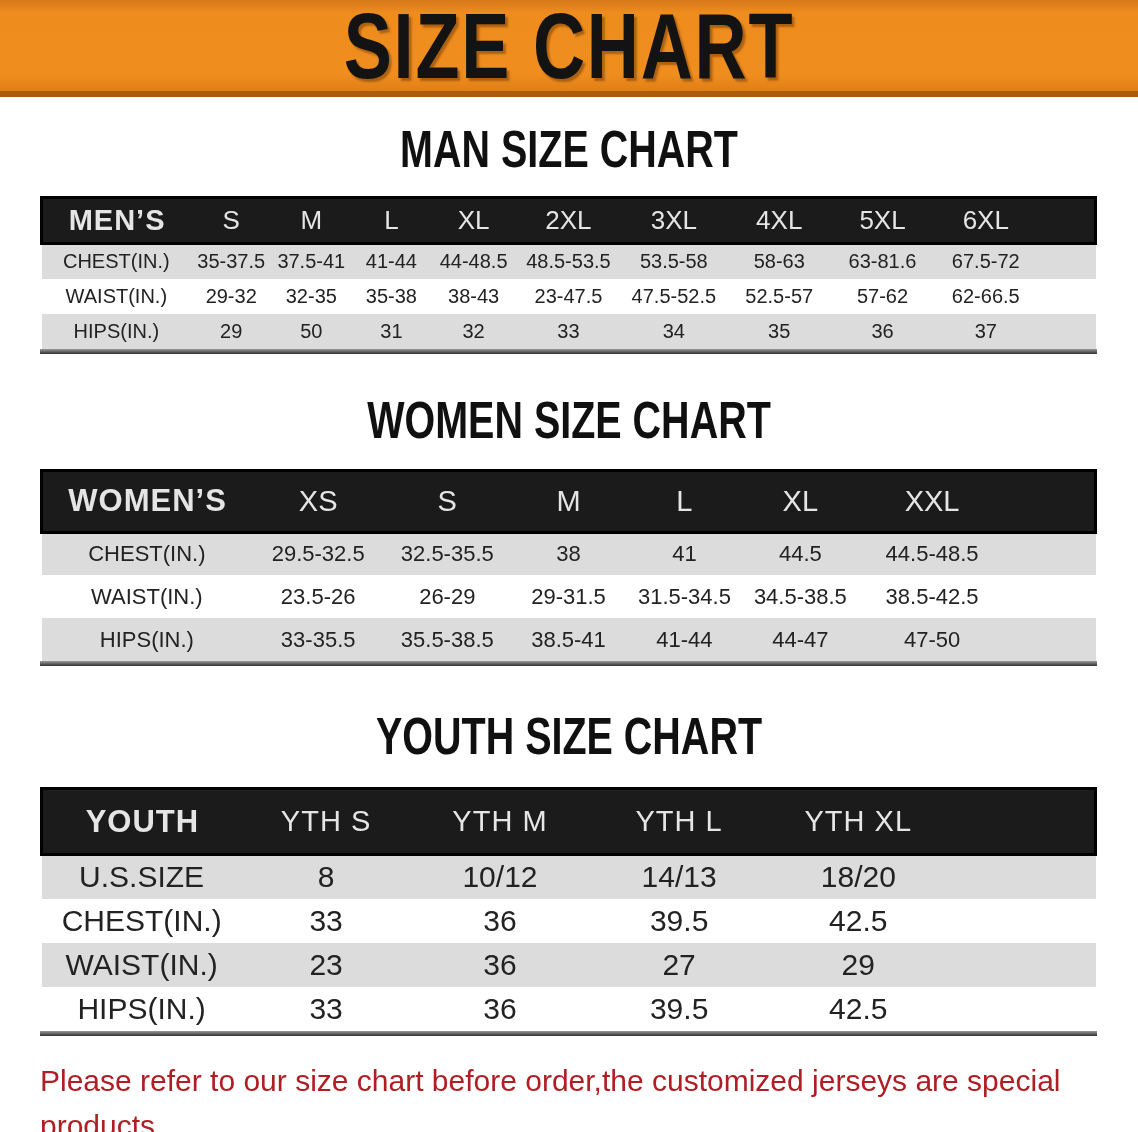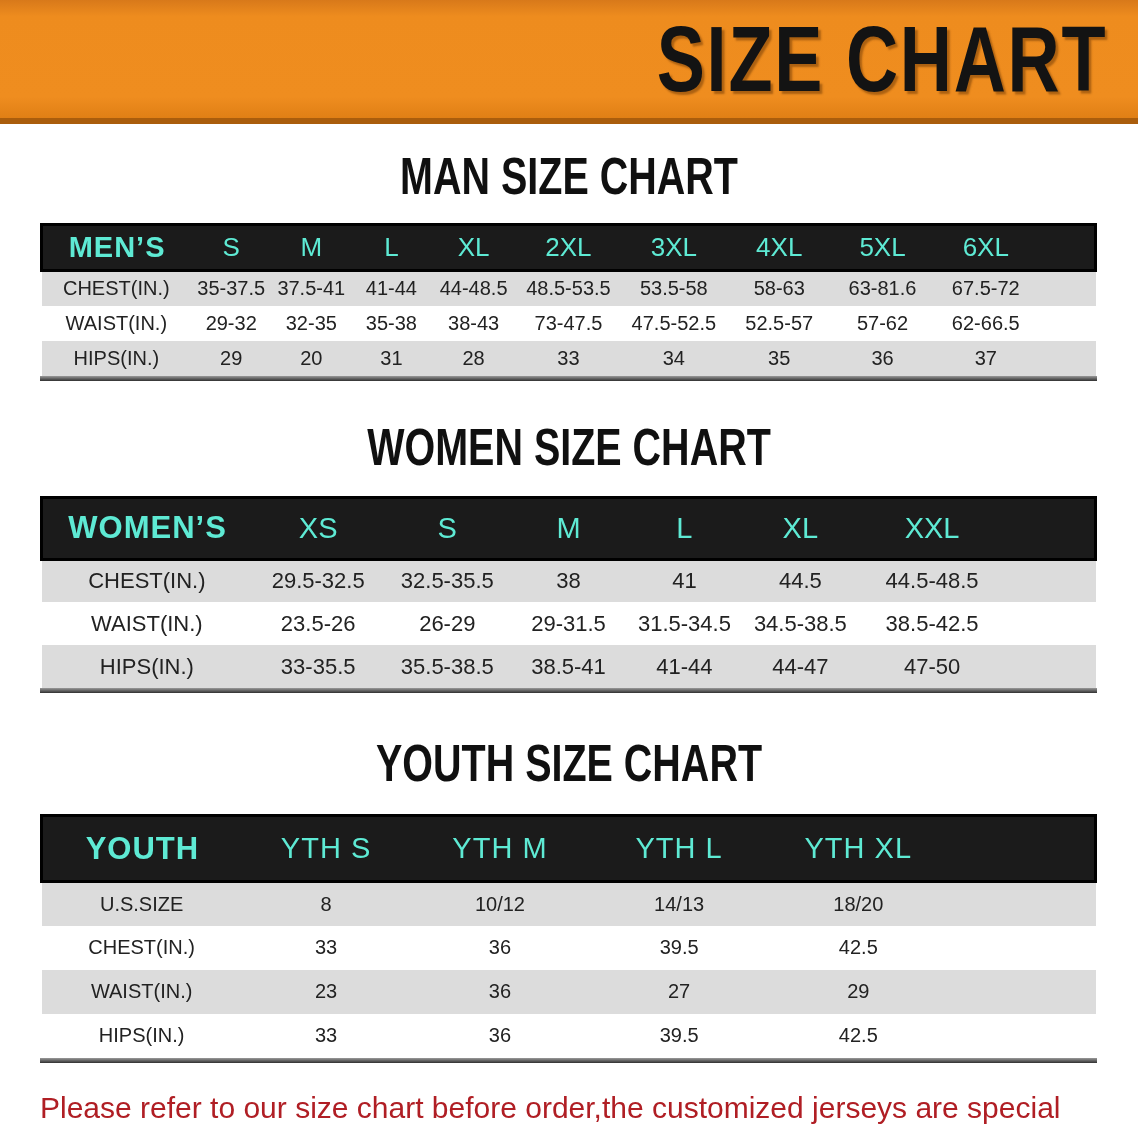--- a/index.html
+++ b/index.html
@@ -5,24 +5,24 @@
   * { box-sizing: border-box; margin: 0; padding: 0; }
   html, body { width: 1138px; height: 1132px; overflow: hidden; }
   body {
     background: #ffffff;
     font-family: "Liberation Sans", sans-serif;
     color: #1e1e1e;
   }
 
   
   .banner {
-    width: 1138px; height: 124px;
+    width: 1138px; height: 97px;
     background: linear-gradient(180deg, #d8791a 0%, #ee8c1e 14%, #ef8d1f 82%, #e07f15 100%);
     border-bottom: 6px solid #aa5d0c;
-    display: flex; align-items: center; justify-content: flex-end;
+    display: flex; align-items: center; justify-content: center;
   }
   .banner-title {
     display: inline-block;
     font-weight: bold;
     font-size: 82px;
     letter-spacing: 2px;
     color: #131313;
     transform: scale(0.88, 1.14);
     text-shadow: 3px 3px 2px rgba(90,45,0,0.45);
     white-space: nowrap;
@@ -43,21 +43,21 @@
 
   
   table.size-table {
     width: 1057px;
     margin-left: 40px;
     border-collapse: collapse;
     table-layout: fixed;
   }
   table.size-table thead th {
     background: #1b1b1b;
-    color: #5eead4;
+    color: #e5e5e5;
     font-weight: normal;
     text-align: center;
     border-top: 3px solid #000;
     border-bottom: 3px solid #000;
   }
   table.size-table thead th:first-child {
     border-left: 3px solid #000;
     font-weight: bold;
     letter-spacing: 1px;
   }
@@ -73,21 +73,21 @@
   table.men   thead th { height: 46px; font-size: 26px; }
   table.men   thead th:first-child { font-size: 29px; }
   table.men   td { height: 35px; font-size: 20px; }
 
   table.women thead th { height: 62px; font-size: 29px; margin-top: 38px; }
   table.women thead th:first-child { font-size: 31px; }
   table.women td { height: 43px; font-size: 22px; }
 
   table.youth thead th { height: 66px; font-size: 29px; letter-spacing: 1px; margin-top: 20px; }
   table.youth thead th:first-child { font-size: 31px; }
-  table.youth td { height: 44px; font-size: 20px; }
+  table.youth td { height: 44px; font-size: 30px; }
 
   .table-bottom-line {
     width: 1057px; height: 5px; margin-left: 40px;
     background: linear-gradient(180deg, #9a9a9a 0%, #303030 100%);
   }
 
   
   .footnote {
     margin: 22px 0 0 40px;
     color: #b01e24;
@@ -146,33 +146,33 @@
           <td>63-81.6</td>
           <td>67.5-72</td>
           <td></td>
         </tr>
         <tr class="r-white">
           <td class="row-label">WAIST(IN.)</td>
           <td>29-32</td>
           <td>32-35</td>
           <td>35-38</td>
           <td>38-43</td>
-          <td>73-47.5</td>
+          <td>23-47.5</td>
           <td>47.5-52.5</td>
           <td>52.5-57</td>
           <td>57-62</td>
           <td>62-66.5</td>
           <td></td>
         </tr>
         <tr class="r-gray">
           <td class="row-label">HIPS(IN.)</td>
           <td>29</td>
-          <td>20</td>
+          <td>50</td>
           <td>31</td>
-          <td>28</td>
+          <td>32</td>
           <td>33</td>
           <td>34</td>
           <td>35</td>
           <td>36</td>
           <td>37</td>
           <td></td>
         </tr>
       </tbody>
   </table>
   <div class="table-bottom-line"></div>

